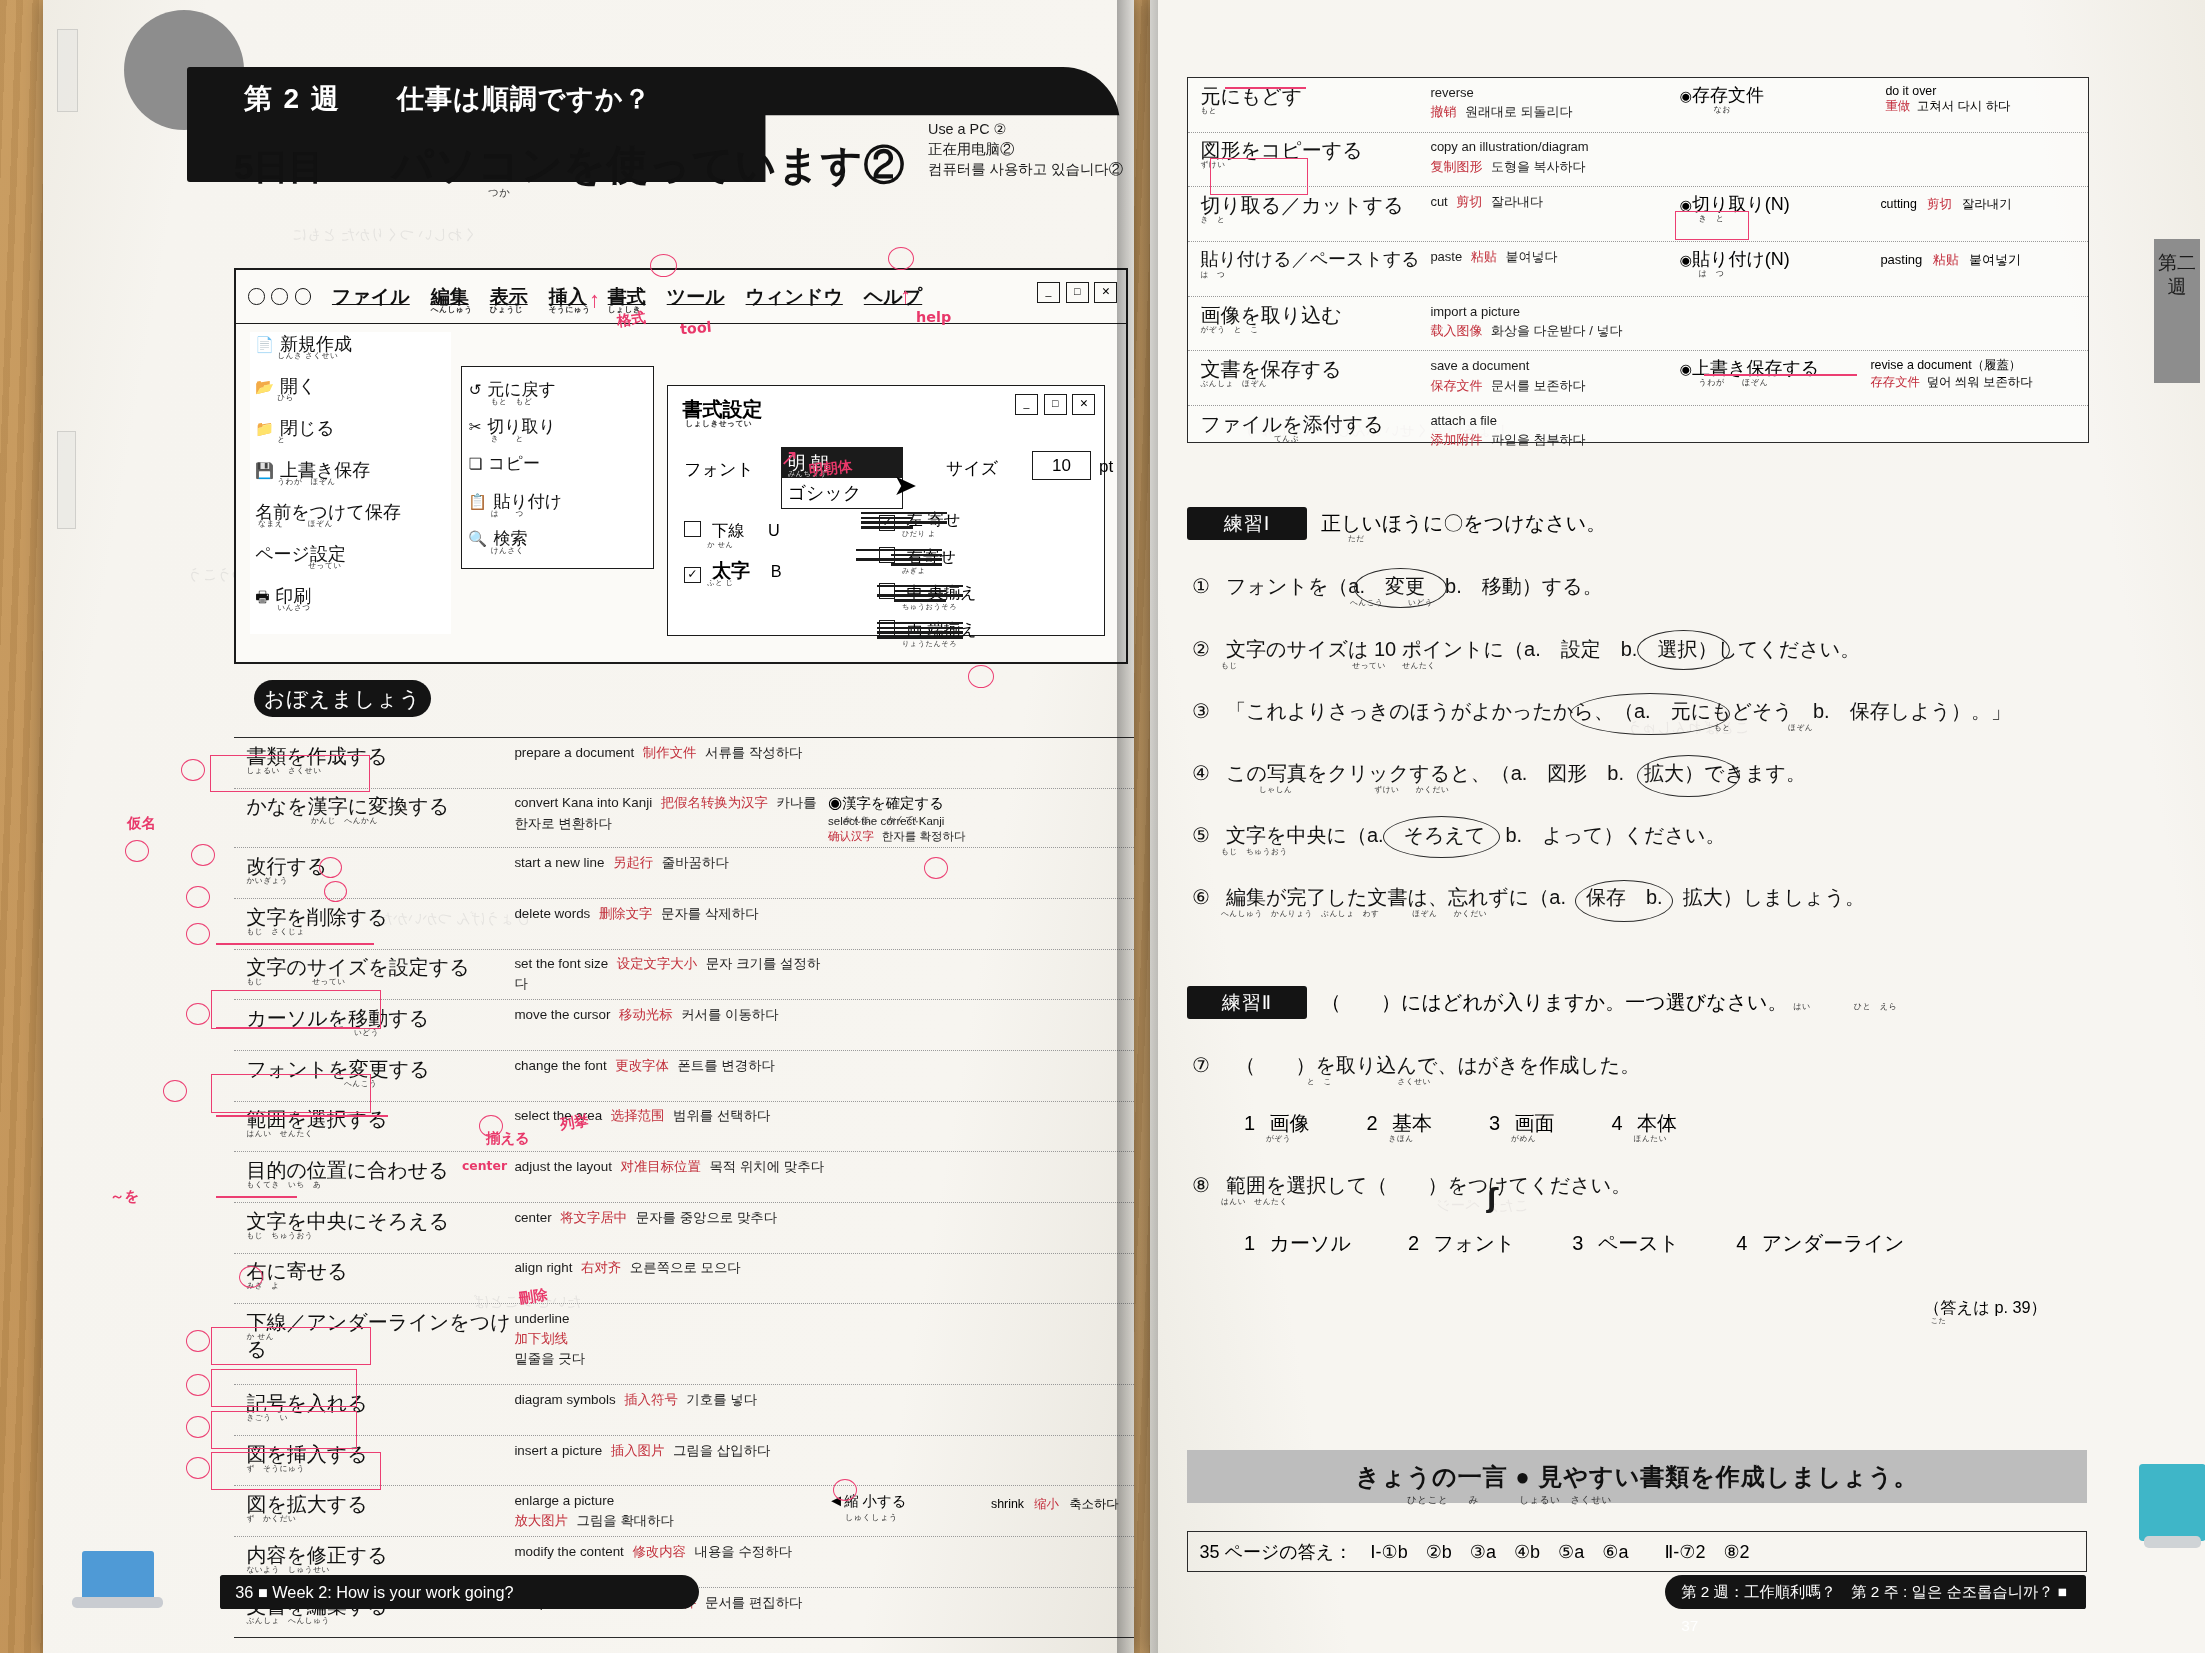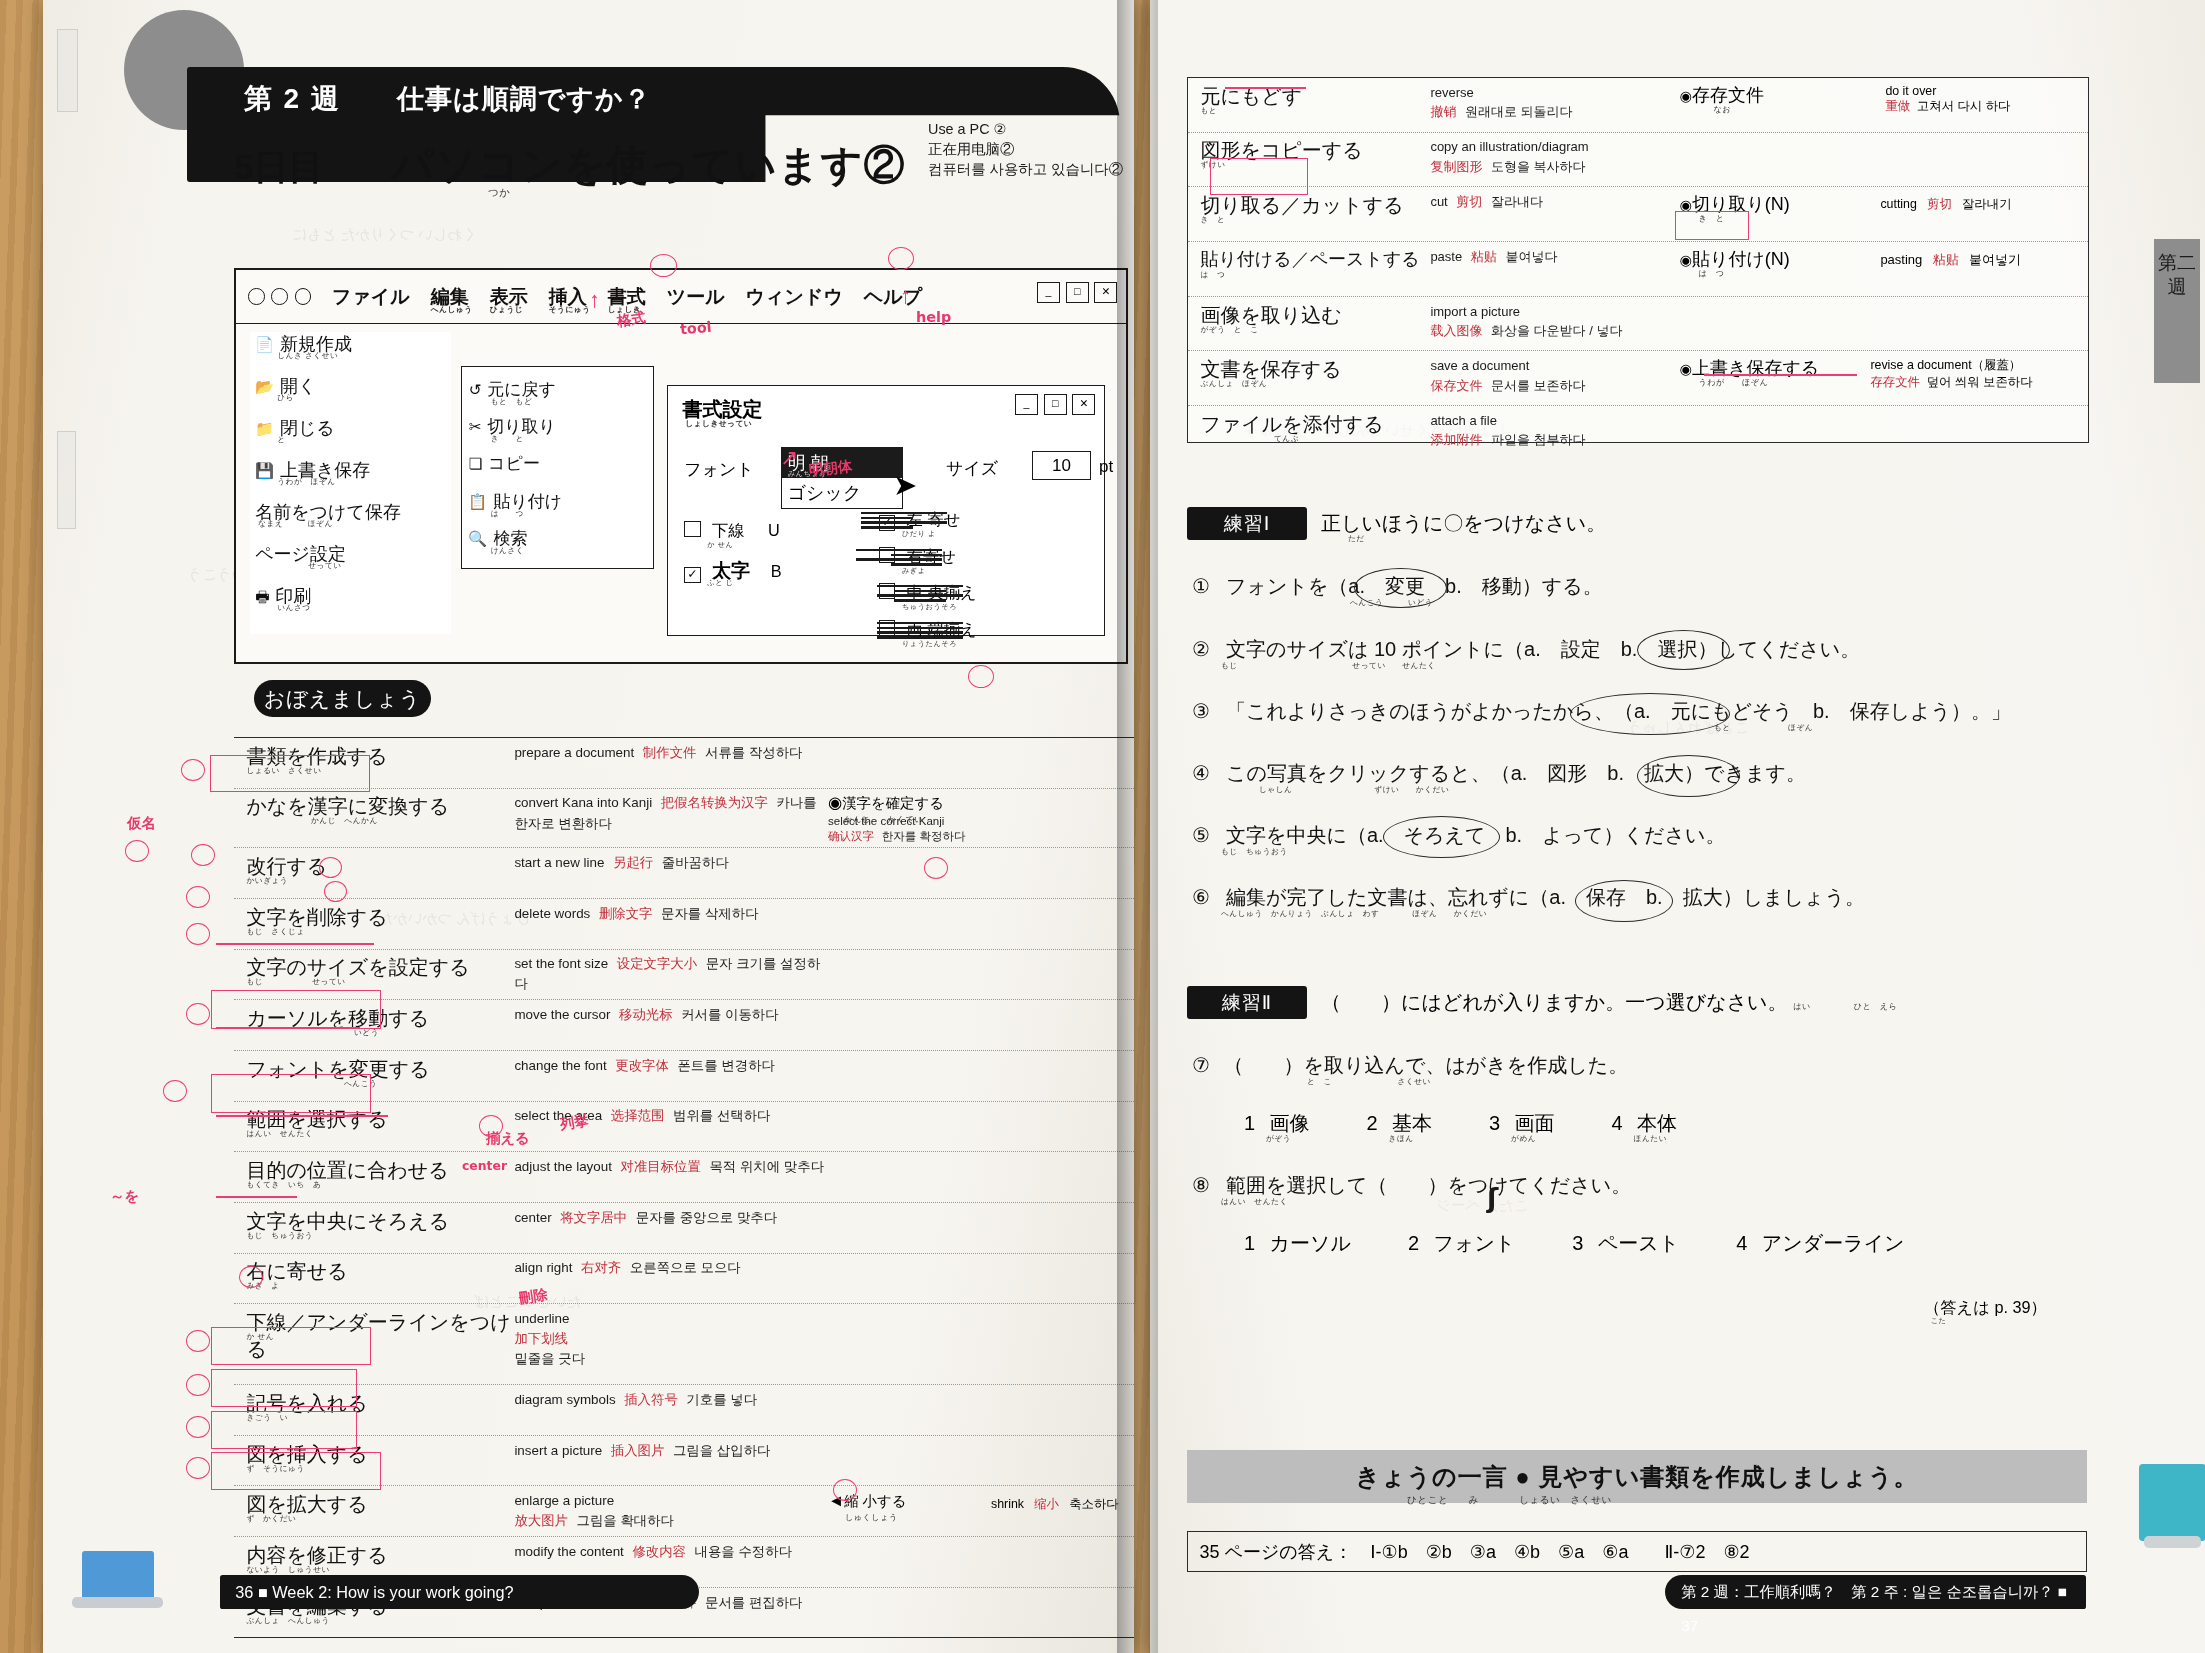--- a/index.html
+++ b/index.html
@@ -87,21 +87,21 @@
   #menu-bar {
     position:absolute; left:0; top:0; width:100%; height:53px;
     border-bottom:1.9px solid #1b1b1b; display:flex; align-items:center;
   }
   .dots { display:flex; gap:6.7px; margin-left:12.4px; }
   .dots i {
     width:14.4px; height:14.4px; border:1.4px solid #1b1b1b; border-radius:50%;
     display:block;
   }
   .menu-item {
-    position:relative; margin-left:21px; font-size:19px; color:#111; font-weight:600;
+    position:relative; margin-left:21px; font-size:19px; color:#111; font-weight:600;text-decoration:underline;
   }
   .menu-item .ruby { position:absolute; left:0; top:21px; font-size:7.7px; white-space:nowrap; }
   .win-btns { position:absolute; right:8.6px; top:12.4px; display:flex; gap:5.7px; }
   .win-btns span {
     width:21px; height:19px; border:1.4px solid #1b1b1b; display:inline-block;
     font-size:10.5px; text-align:center; line-height:17px;
   }
 
   .panel { position:absolute; border:1.9px solid #1b1b1b; background:#fff; }
   #file-menu { left:14.4px; top:62px; width:201px; height:302px; border:none; }
@@ -664,21 +664,21 @@
 </div>
 
 <div class="ex-head" id="ex2-head">練習Ⅱ</div>
 <div id="ex2-instr">
   <span>（　　）にはどれが入りますか。一つ選びなさい。</span>
   <span class="ruby" style="left:115px">はい　　　　　ひと　えら</span>
 </div>
 
 <div class="q" style="left:1192px; top:1053px;">
   <span>⑦</span>
-  <span style="margin-left:8px">（　　）を取り込んで、はがきを作成した。</span>
+  <span style="margin-left:20px">（　　）を取り込んで、はがきを作成した。</span>
   <span class="ruby" style="left:115px">と　こ　　　　　　　　さくせい</span>
 </div>
 <div class="opt-row" style="left:1244px; top:1110px;">
   <div class="o"><span>1</span><span style="margin-left:14.4px">画像</span><span class="ruby">がぞう</span></div>
   <div class="o"><span>2</span><span style="margin-left:14.4px">基本</span><span class="ruby">きほん</span></div>
   <div class="o"><span>3</span><span style="margin-left:14.4px">画面</span><span class="ruby">がめん</span></div>
   <div class="o"><span>4</span><span style="margin-left:14.4px">本体</span><span class="ruby">ほんたい</span></div>
 </div>
 
 <div class="q" style="left:1192px; top:1173px;">

